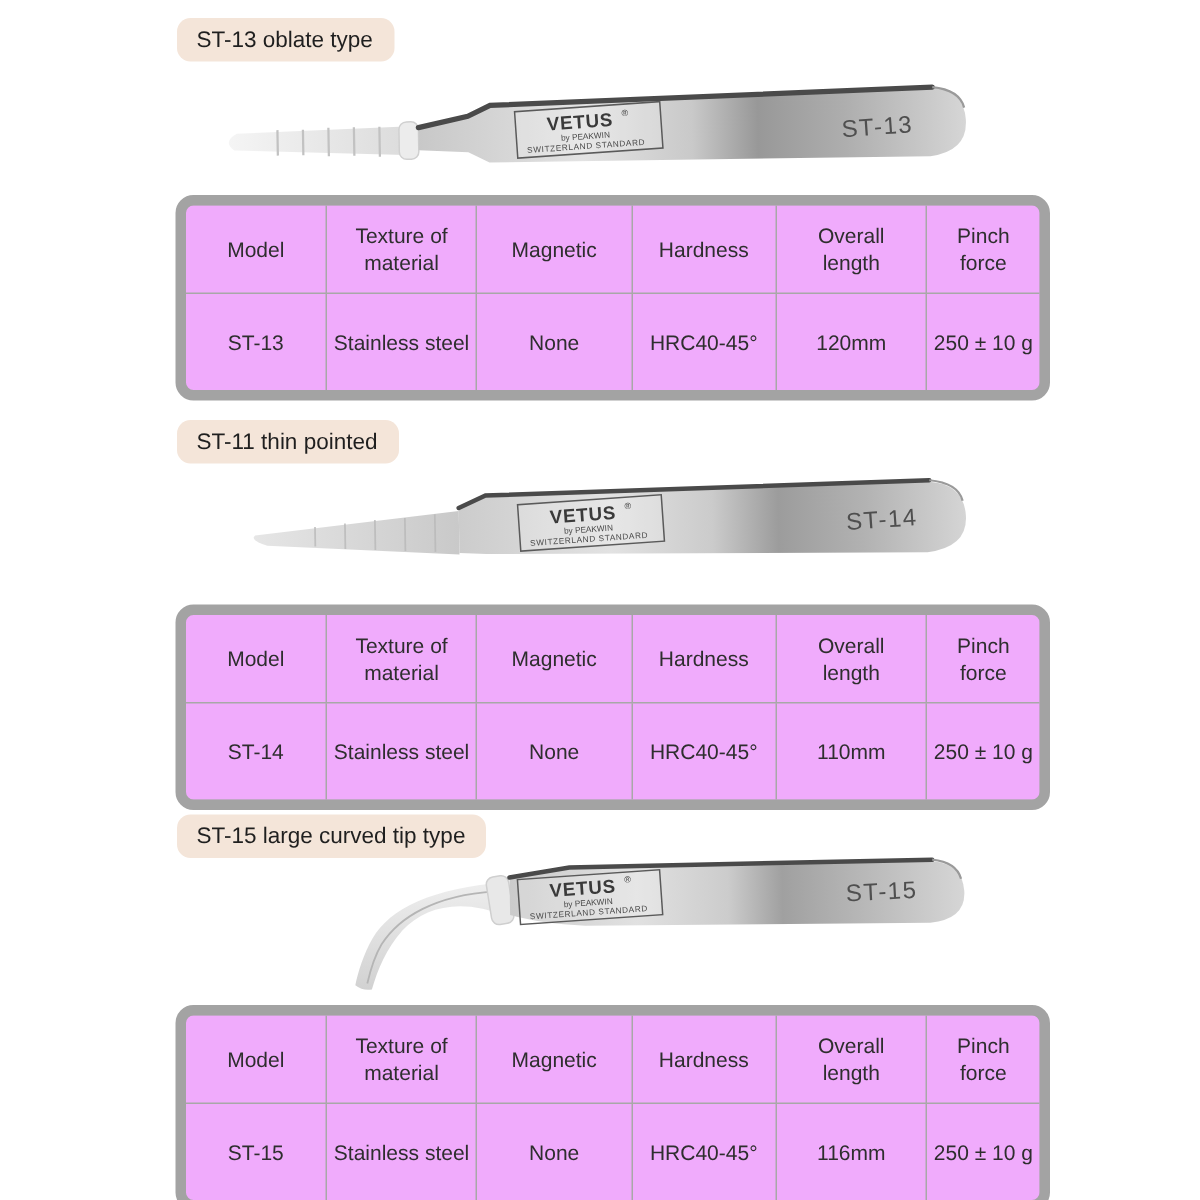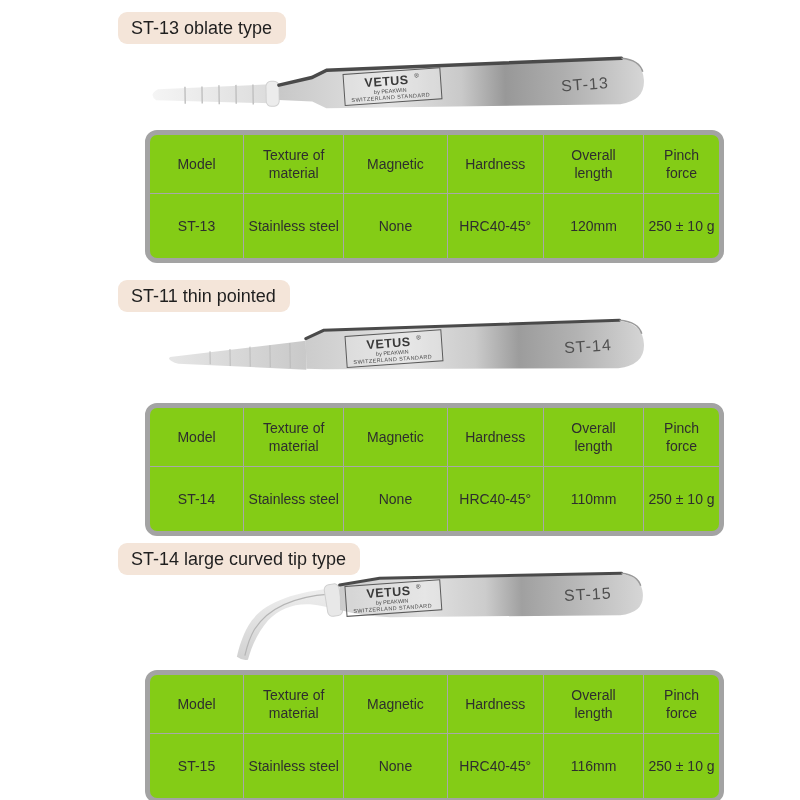--- a/index.html
+++ b/index.html
@@ -2,27 +2,27 @@
 <html><head>
 <meta charset="utf-8">
 <style>
   html,body{margin:0;padding:0;}
   body{
     width:800px;height:800px;position:relative;background:#ffffff;
     font-family:"Liberation Sans", sans-serif;color:#2b2b2b;overflow:hidden;
   }
   .badge{
     position:absolute;left:118px;display:inline-block;
-    background:#f4e5d9;color:#1f1f1f;font-size:18px;line-height:1;
+    background:#f4e5d9;color:#1f1f1f;font-size:15px;line-height:1;
     padding:7px 14px 7px 13px;border-radius:9px;white-space:nowrap;
   }
   .tweezer{position:absolute;}
   .spec-table{
     position:absolute;left:117px;width:569px;
-    border:5px solid #a3a3a3;border-radius:12px;overflow:hidden;background:#84cc16;margin-left:28px;
+    border:7px solid #a3a3a3;border-radius:12px;overflow:hidden;background:#f0abfc;
   }
   .spec-table table{
     border-collapse:collapse;width:calc(100% + 2px);margin:-1px;
     table-layout:fixed;
   }
   .spec-table th,.spec-table td{
     border:1px solid #a8a8a8;font-weight:normal;font-size:14px;color:#2e2e2e;
     text-align:center;vertical-align:middle;padding:2px 3px;line-height:1.3;
     white-space:pre-line;
   }
@@ -170,21 +170,21 @@
         <td>HRC40-45°</td>
         <td>110mm</td>
         <td>250 ± 10 g</td>
       </tr>
     </tbody>
       </table>
   </div>
 </section>
 
 <section>
-  <div class="badge" style="top:543px">ST-14 large curved tip type</div>
+  <div class="badge" style="top:543px">ST-15 large curved tip type</div>
 
   <div class="tweezer" style="left:130px;top:565px;width:540px;height:98px">
     <svg viewBox="0 0 540 95" width="540" height="95">
       <defs>
         <linearGradient id="m3" x1="0" y1="0" x2="1" y2="0">
           <stop offset="0" stop-color="#cbcbcb"></stop>
             <stop offset="0.28" stop-color="#e1e1e1"></stop>
           <stop offset="0.48" stop-color="#cccccc"></stop>
             <stop offset="0.6" stop-color="#a0a0a0"></stop>
           <stop offset="0.78" stop-color="#b8b8b8"></stop>

